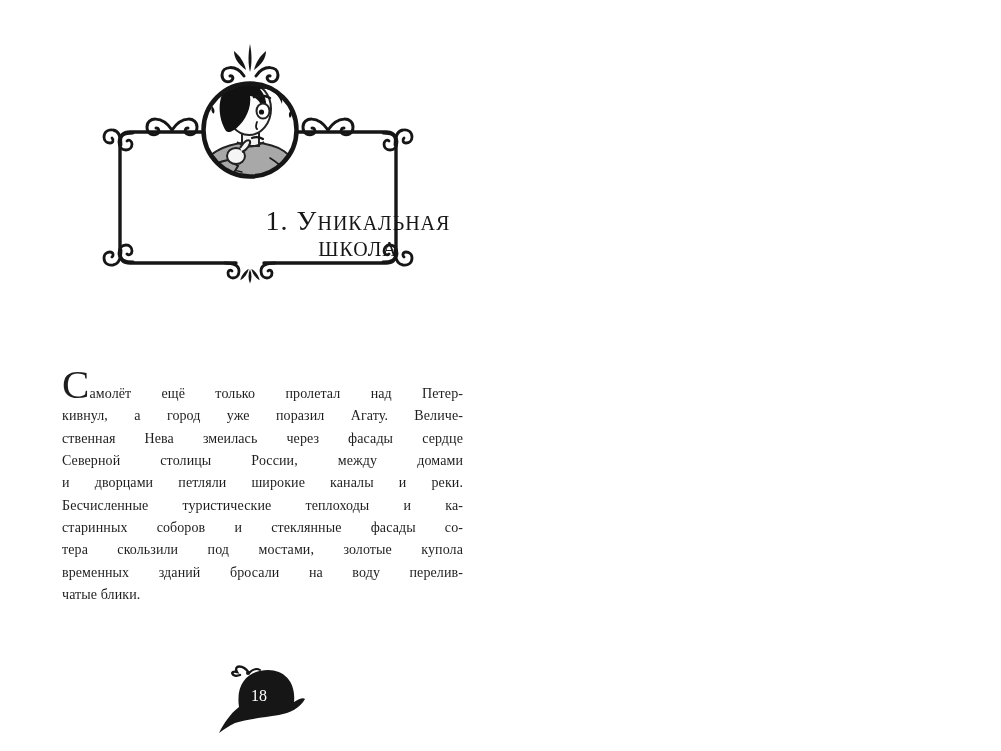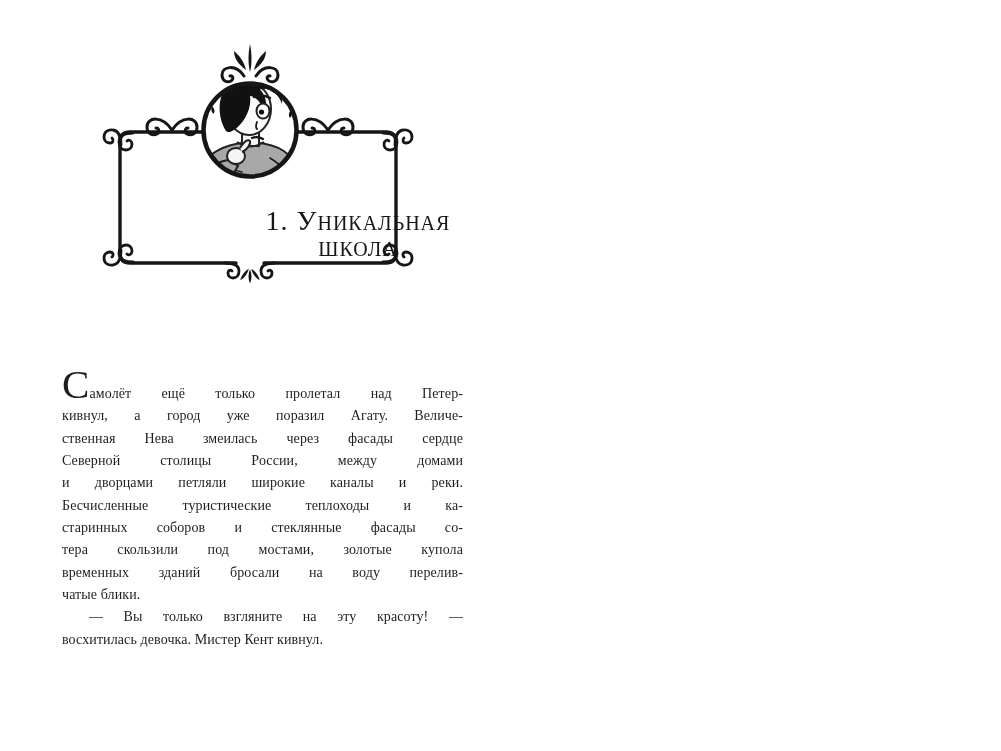--- a/index.html
+++ b/index.html
@@ -140,26 +140,28 @@
           <div class="line">кивнул, а город уже поразил Агату. Величе-</div>
           <div class="line">ственная Нева змеилась через фасады сердце</div>
           <div class="line">Северной столицы России, между домами</div>
           <div class="line">и дворцами петляли широкие каналы и реки.</div>
           <div class="line">Бесчисленные туристические теплоходы и ка-</div>
           <div class="line">старинных соборов и стеклянные фасады со-</div>
           <div class="line">тера скользили под мостами, золотые купола</div>
           <div class="line">временных зданий бросали на воду перелив-</div>
           <div class="line last">чатые блики.</div>
         </div>
-        <div class="para indent">
-          <div class="line first">— Вы только взгляните на эту красоту! —</div>
-          <div class="line last">восхитилась девочка. Мистер Кент кивнул.</div>
-        </div>
       </div>
 
+    <div class="pagenum-hat hat-left">
+      <svg width="92" height="80" viewBox="0 0 92 80">
+        <use href="#hatbody"></use>
+        <text x="44" y="40" text-anchor="middle" font-size="16" fill="#ffffff" font-family="Liberation Serif, DejaVu Serif, serif">18</text>
+      </svg>
+    </div>
   </section>
 
   <section class="page right">
 
     
 
     
 
     
 

